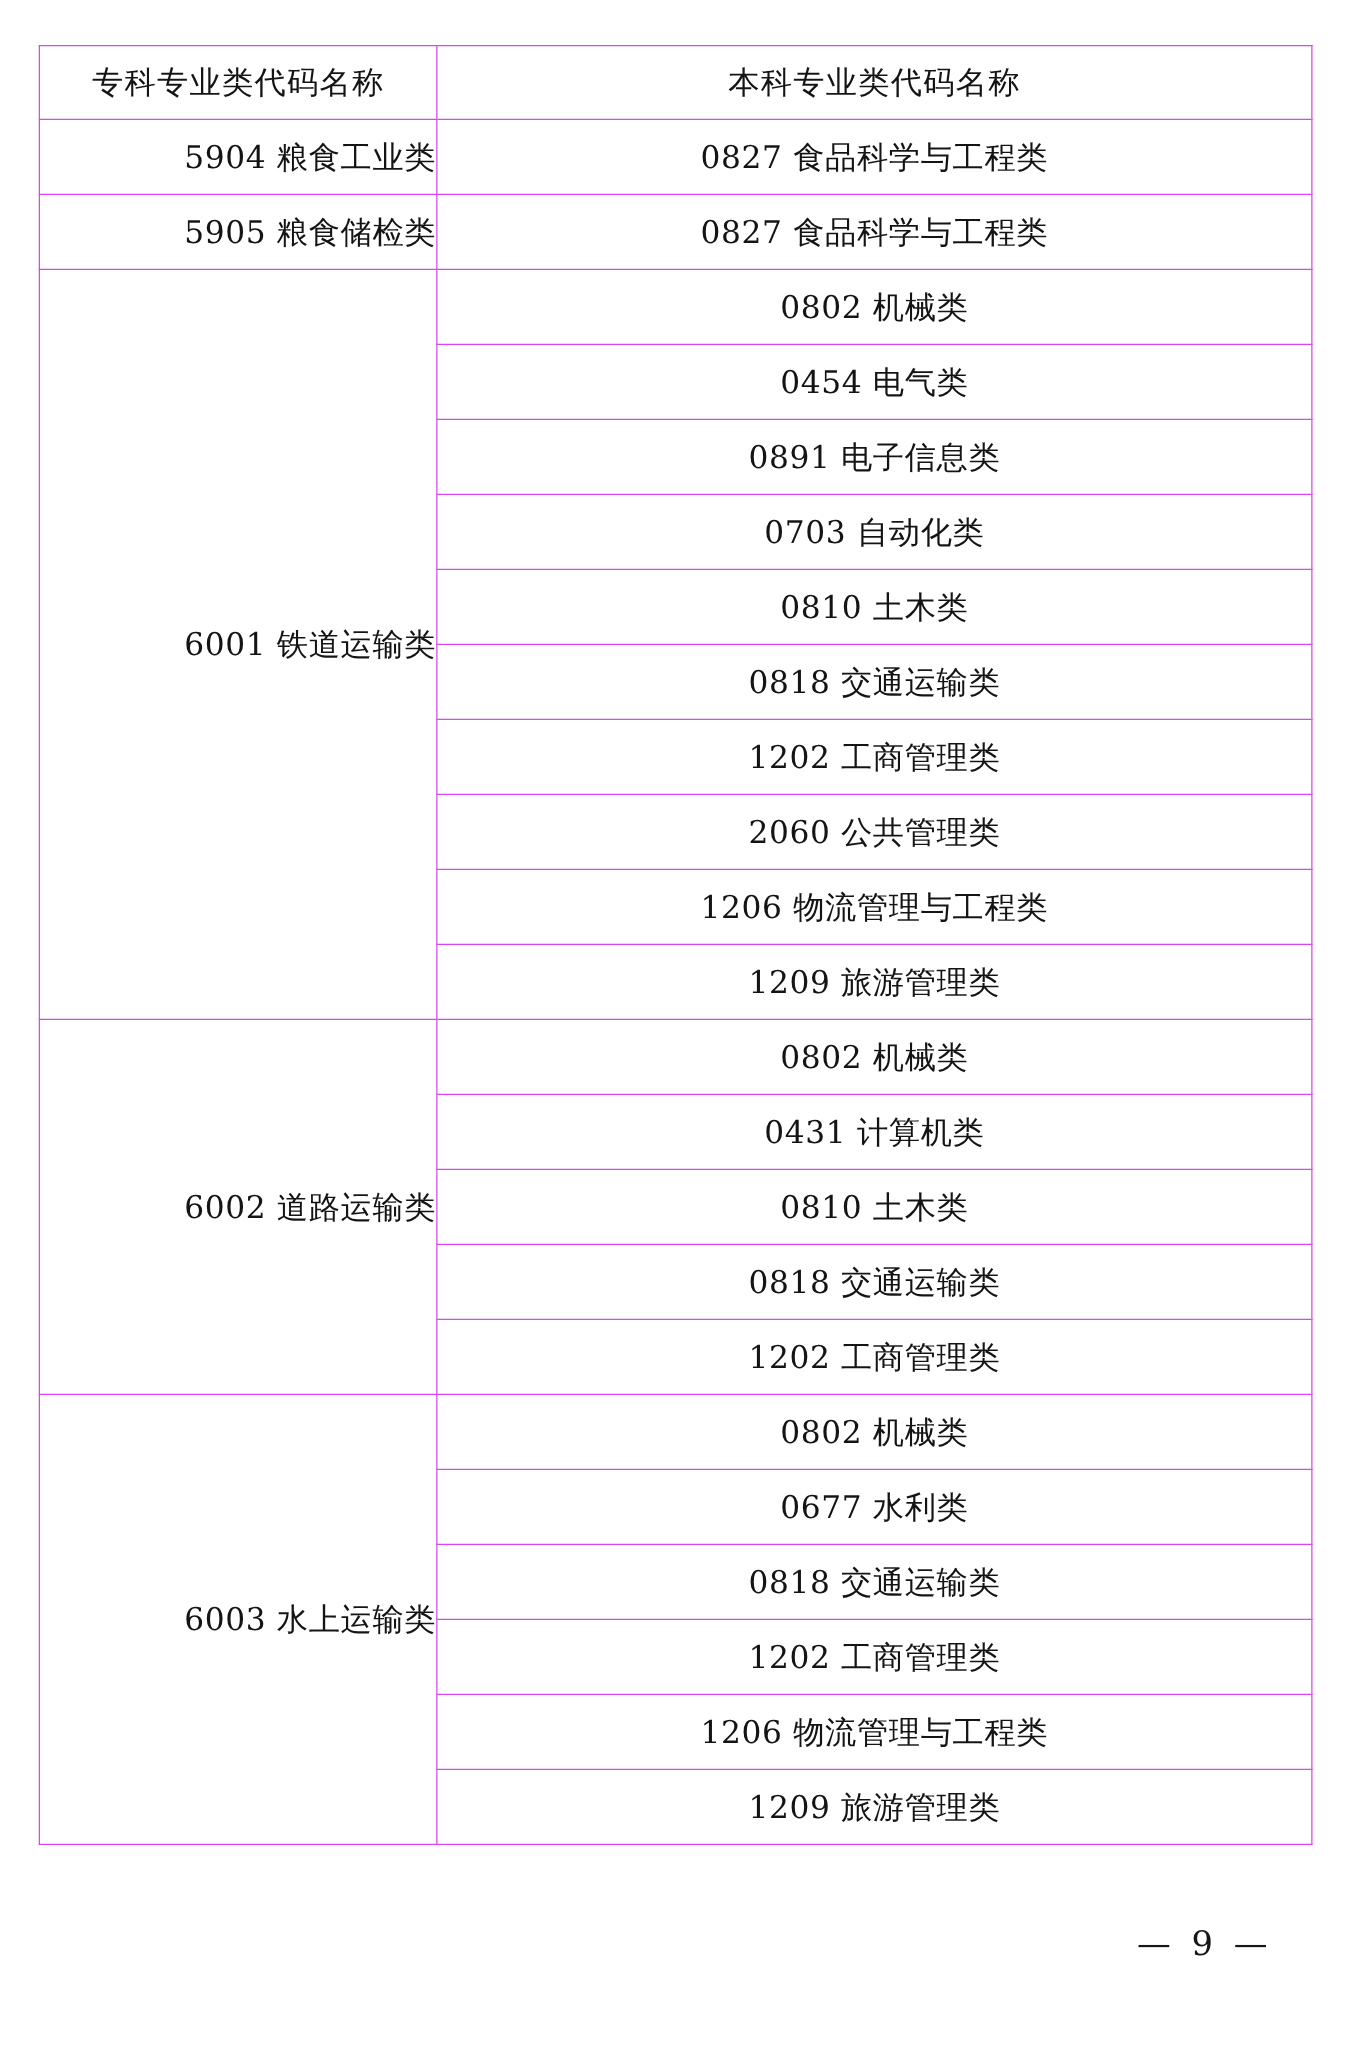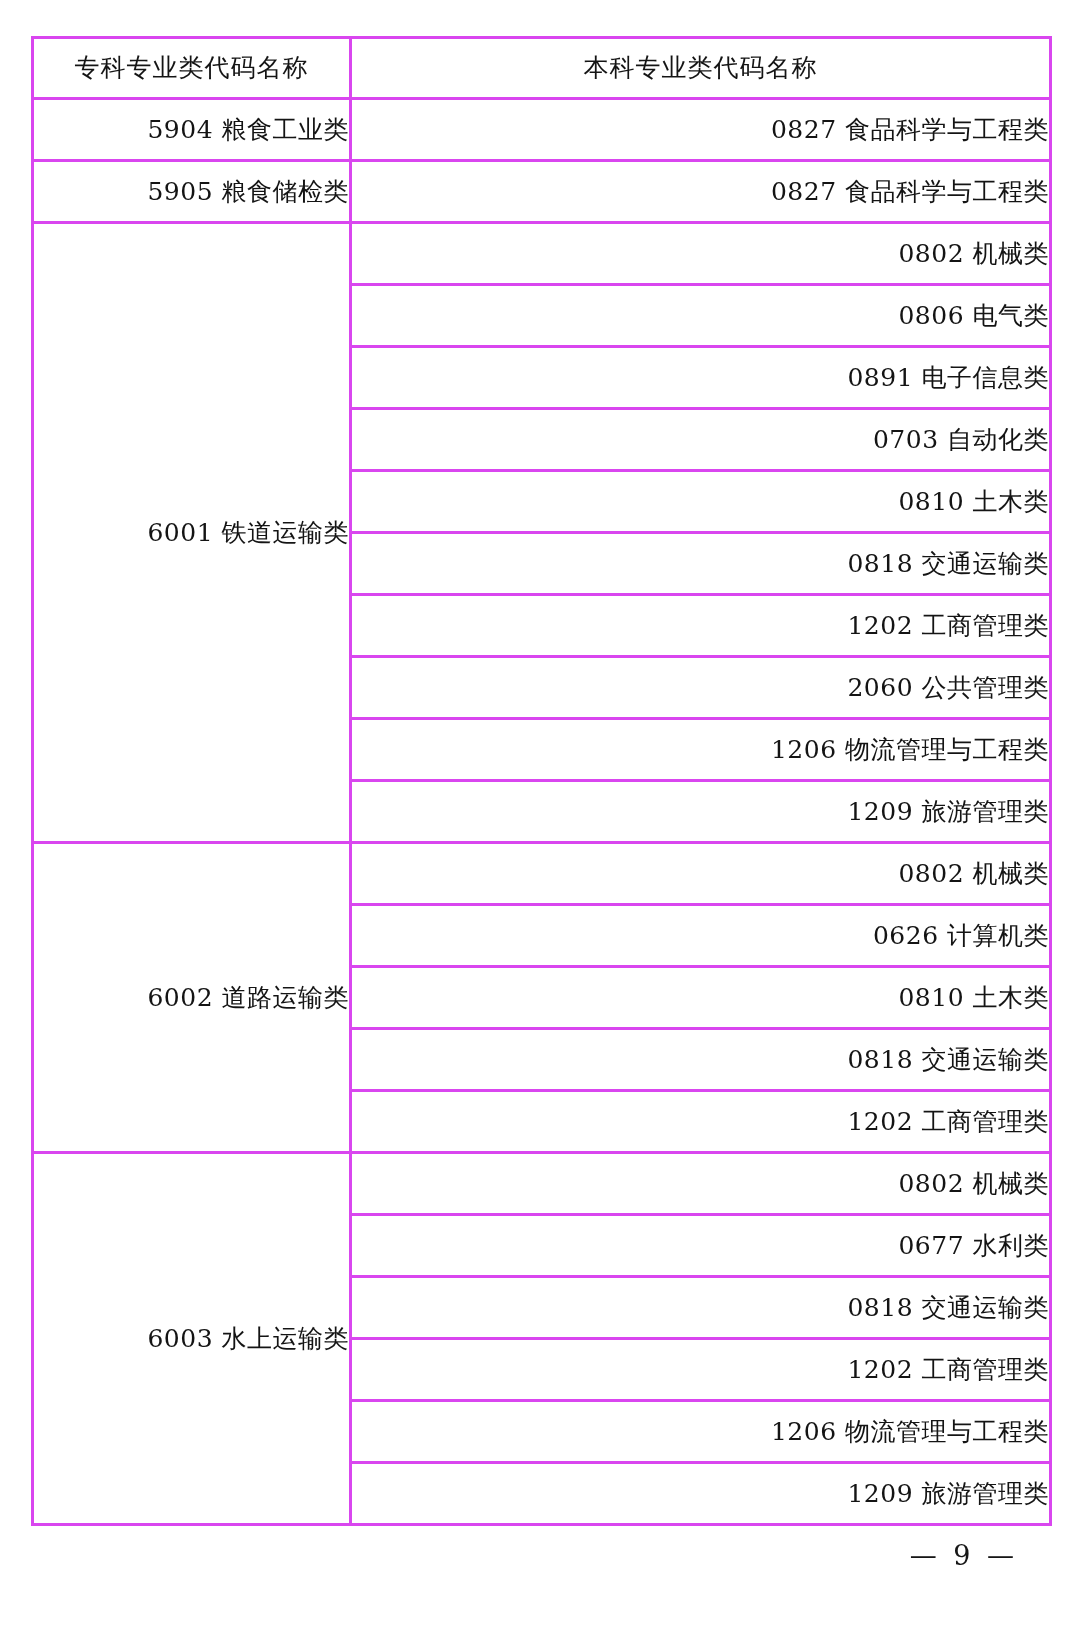--- a/index.html
+++ b/index.html
@@ -24,21 +24,21 @@
   }
   table.major-table {
     position: absolute;
     left: 31px;
     top: 36px;
     width: 1018px;
     border-collapse: collapse;
     table-layout: fixed;
   }
   table.major-table td, table.major-table th {
-    border: 3px solid #d946ef;
+    border: 1px solid #d946ef;
     padding: 0;
     vertical-align: middle;
     font-weight: normal;
     font-size: 25px;
     line-height: 1.2;
     color: #141414;
   }
   col.col-left { width: 318px; }
   col.col-right { width: 700px; }
 
@@ -51,21 +51,21 @@
   tbody td {
     height: 59px;
   }
   td.cell-left {
     padding-left: 14px;
     text-align: right;
     letter-spacing: 0.5px;
   }
   td.cell-right {
     padding-left: 22px;
-    text-align: right;
+    text-align: center;
     letter-spacing: 0.5px;
   }
   td.group-cell {
     padding-left: 14px;
     text-align: right;
     vertical-align: middle;
     letter-spacing: 0.5px;
   }
   .page-number {
     position: absolute;
@@ -102,21 +102,21 @@
         </tr>
         <tr>
           <td class="cell-left" rowspan="1">5905 粮食储检类</td>
           <td class="cell-right">0827 食品科学与工程类</td>
         </tr>
         <tr>
           <td class="group-cell" rowspan="10">6001 铁道运输类</td>
           <td class="cell-right">0802 机械类</td>
         </tr>
         <tr>
-          <td class="cell-right">0806 电气类</td>
+          <td class="cell-right">0454 电气类</td>
         </tr>
         <tr>
           <td class="cell-right">0891 电子信息类</td>
         </tr>
         <tr>
           <td class="cell-right">0703 自动化类</td>
         </tr>
         <tr>
           <td class="cell-right">0810 土木类</td>
         </tr>
@@ -133,21 +133,21 @@
           <td class="cell-right">1206 物流管理与工程类</td>
         </tr>
         <tr>
           <td class="cell-right">1209 旅游管理类</td>
         </tr>
         <tr>
           <td class="group-cell" rowspan="5">6002 道路运输类</td>
           <td class="cell-right">0802 机械类</td>
         </tr>
         <tr>
-          <td class="cell-right">0626 计算机类</td>
+          <td class="cell-right">0431 计算机类</td>
         </tr>
         <tr>
           <td class="cell-right">0810 土木类</td>
         </tr>
         <tr>
           <td class="cell-right">0818 交通运输类</td>
         </tr>
         <tr>
           <td class="cell-right">1202 工商管理类</td>
         </tr>

